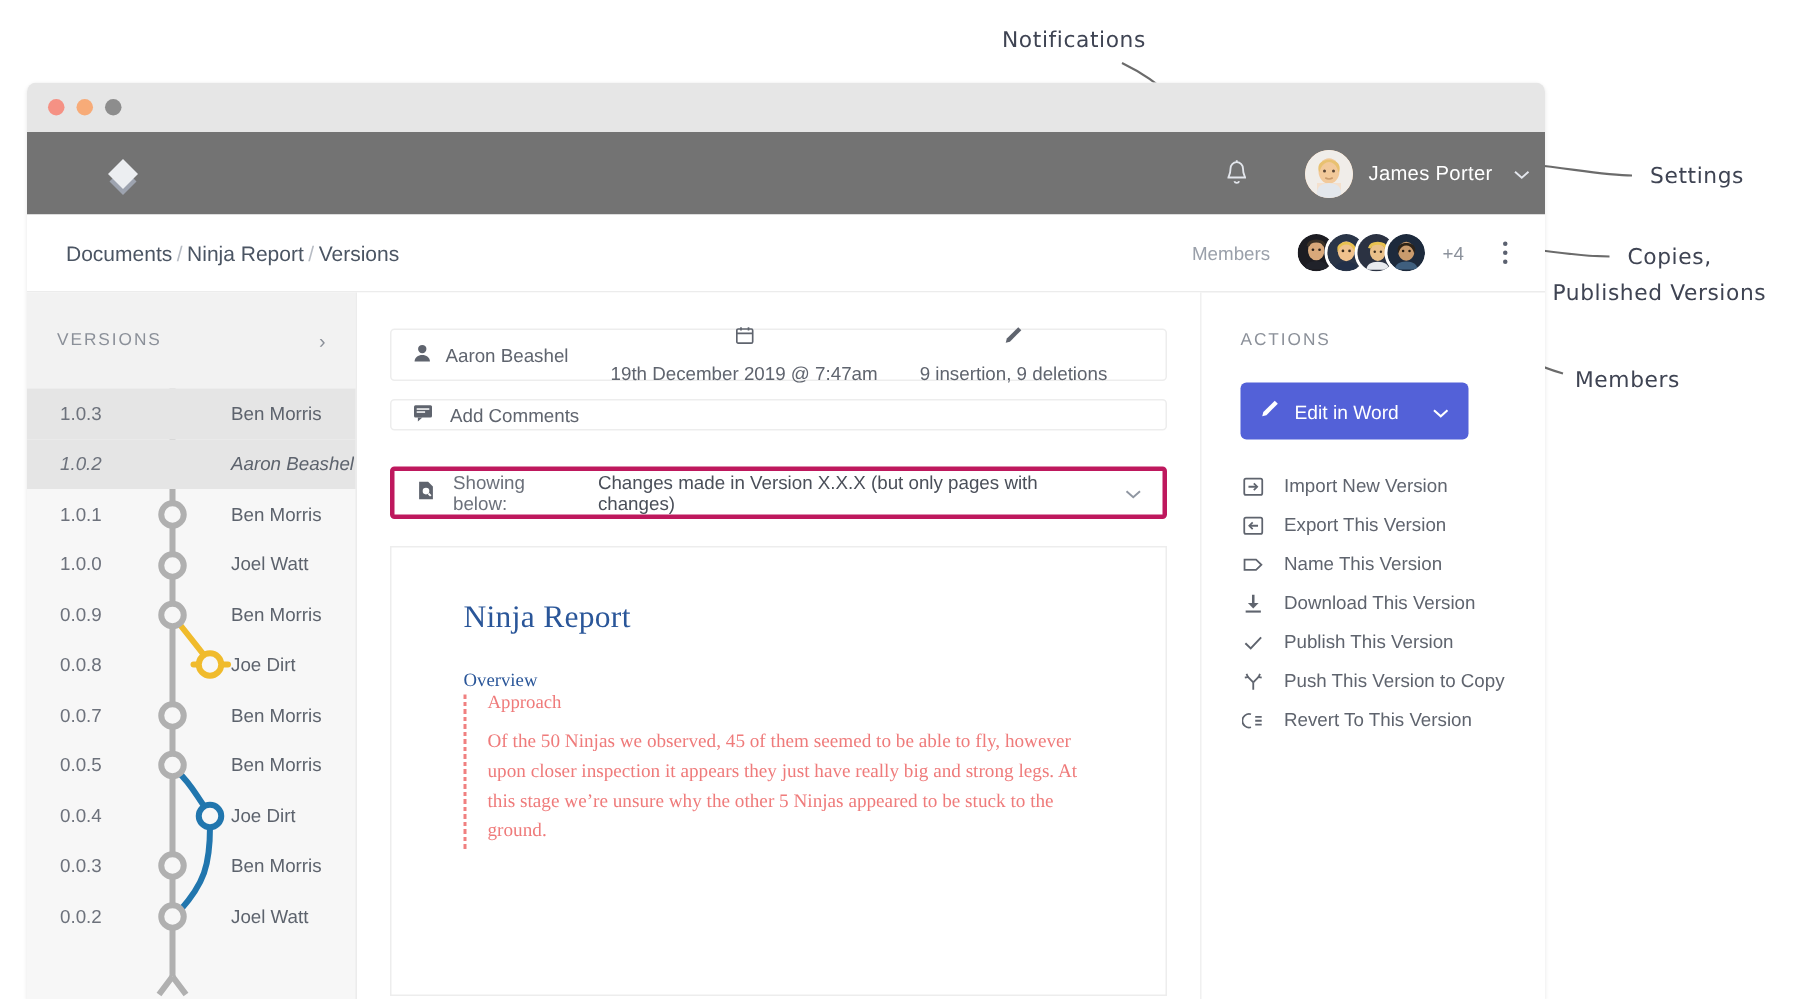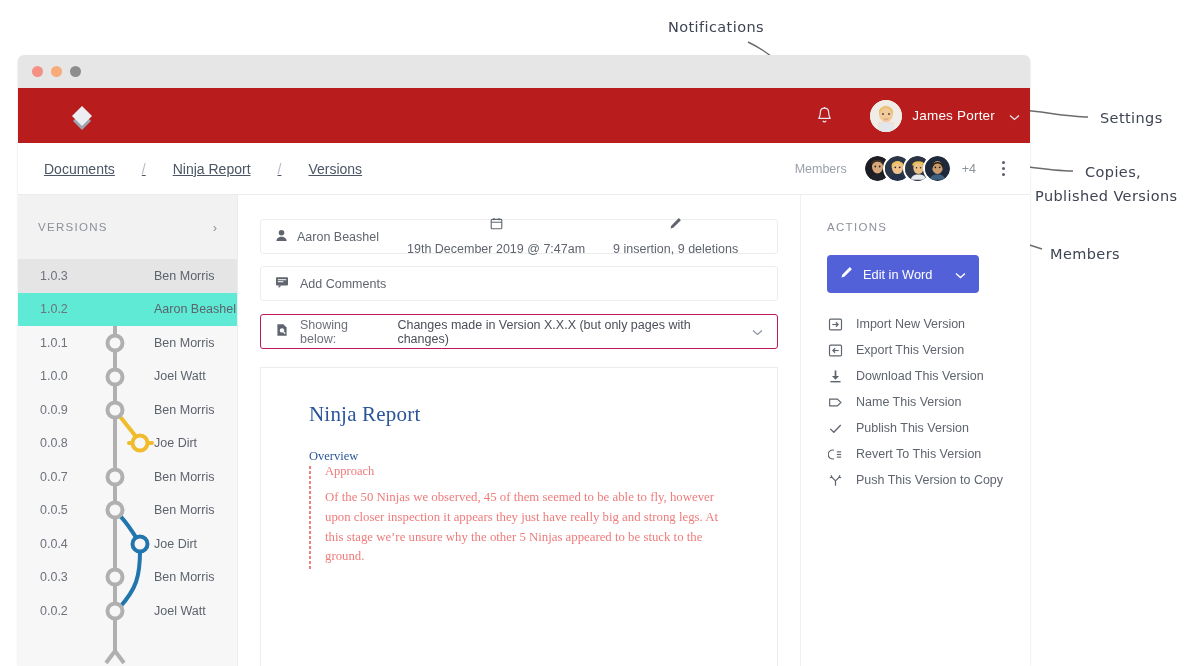--- a/index.html
+++ b/index.html
@@ -24,21 +24,21 @@
     height: 33px; background: #e6e6e6;
     display: flex; align-items: center; padding-left: 14px; gap: 8px;
   }
   .dot { width: 11px; height: 11px; border-radius: 50%; }
   .dot.red { background: #f59184; }
   .dot.yellow { background: #f7ab78; }
   .dot.grey { background: #8d8d8d; }
 
   
   .navbar {
-    height: 55px; background: #b91c1c;
+    height: 55px; background: #737373;
     display: flex; align-items: center; position: relative;
   }
   .logo {
     position: absolute; left: 40px; top: 0; height: 55px;
     width: 48px; display: flex; align-items: center; justify-content: center;
   }
   .nav-right {
     position: absolute; right: 10px; top: 0; height: 55px;
     display: flex; align-items: center; gap: 0;
   }
@@ -49,22 +49,22 @@
     background: #e8c7a9; position: relative; overflow: hidden; flex: none;
   }
   .user-name { color: #ffffff; font-size: 13.5px; letter-spacing: .2px; }
   .caret { margin-left: 4px; }
 
   
   .crumbbar {
     height: 52px; background: #ffffff; position: relative;
     display: flex; align-items: center; border-bottom: 1px solid #ececec;
   }
-  .crumbs { margin-left: 26px; display: flex; align-items: center; gap: 27px;
-            font-size: 14px; color: #4b5563; text-decoration: underline; }
+  .crumbs { margin-left: 26px; display: flex; align-items: center; gap: 3px;
+            font-size: 14px; color: #4b5563; }
   .crumb { cursor: pointer; }
   .crumb.sep { color: #b7bcc4; cursor: default; }
   .crumb-right { position: absolute; right: 18px; display: flex; align-items: center; gap: 0; }
   .members-label { font-size: 12.5px; color: #9aa0aa; margin-right: 16px; }
   .av-stack { display: flex; align-items: center; }
   .av {
     width: 29px; height: 29px; border-radius: 50%;
     border: 2px solid #fff; margin-left: -9px; flex: none; overflow: hidden;
   }
   .av:first-child { margin-left: 0; }
@@ -78,42 +78,42 @@
   
   .sidebar { width: 220px; background: #f7f7f7; border-right: 1px solid #ececec; position: relative; }
   .sb-head {
     height: 64px; display: flex; align-items: center; padding: 0 20px;
     justify-content: space-between; background: #f2f2f2;
   }
   .sb-title { font-size: 11.5px; letter-spacing: 1.3px; color: #8b9099; }
   .sb-chev { color: #8b9099; font-size: 13px; }
   .vrow { height: 33.5px; display: flex; align-items: center; position: relative; }
   .vrow.white { background: #e5e5e5; }
-  .vrow.sel { background: #5eead4; }
+  .vrow.sel { background: #e5e5e5; font-style: italic; }
   .vnum { width: 66px; padding-left: 22px; font-size: 12.5px; color: #6d727c; }
   .vgraph { width: 60px; position: relative; height: 100%; }
   .vname { font-size: 12.5px; color: #5d636d; padding-left: 10px; white-space: nowrap;
            overflow: hidden; text-overflow: clip; max-width: 92px; }
   .rail-svg { position: absolute; left: 0; top: 0; pointer-events: none; }
 
   
   .main { flex: 1; background: #ffffff; padding: 24px 22px 0 22px; position: relative; }
   .infobar {
     height: 35px; border: 1px solid #ededed; border-radius: 3px;
     display: flex; align-items: center; padding: 0 14px; gap: 0; font-size: 12.5px; color: #5f646e;
   }
   .ib-item { display: flex; align-items: center; gap: 9px; }
   .ib-item + .ib-item { margin-left: 28px; flex-direction: column; }
   .commentbar {
-    margin-top: 12px; height: 35px; border: 1px solid #ededed; border-radius: 3px;
+    margin-top: 12px; height: 21px; border: 1px solid #ededed; border-radius: 3px;
     display: flex; align-items: center; padding: 0 14px; gap: 11px; font-size: 12.5px; color: #5f646e;
     cursor: pointer;
   }
   .showbar {
-    margin-top: 13px; height: 35px; border: 1px solid #be185d; border-radius: 3px;
+    margin-top: 24px; height: 35px; border: 3px solid #be185d; border-radius: 3px;
     display: flex; align-items: center; padding: 0 14px; gap: 11px; font-size: 12.5px; color: #5f646e;
   }
   .showbar .lbl { color: #6c717b; }
   .showbar .val { color: #4a4f59; margin-left: 4px; }
   .showbar .sel-caret { margin-left: 16px; color: #9097a2; cursor: pointer; }
 
   .doc {
     margin-top: 18px; border: 1px solid #ededed; border-top: 1px solid #ededed;
     height: 300px; background: #fff; padding: 34px 48px 0 48px; overflow: hidden;
   }
@@ -502,70 +502,70 @@
                 <rect x="1.6" y="2.2" width="12.8" height="11.6" rx="1.2"></rect>
                 <line x1="5.6" y1="8" x2="11.4" y2="8"></line>
                 <path d="M7.6 5.6 5.2 8 7.6 10.4"></path>
               </svg>
             </span>
             <span>Export This Version</span>
           </div>
 
           <div class="ac-item">
             <span class="ac-ico">
+              <svg width="15" height="15" viewBox="0 0 16 16" fill="none" stroke="#5f646e" stroke-width="1.25">
+                <path d="M1.8 4.4h8.2l3.8 3.6-3.8 3.6H1.8z"></path>
+              </svg>
+            </span>
+            <span>Name This Version</span>
+          </div>
+
+          <div class="ac-item">
+            <span class="ac-ico">
               <svg width="15" height="15" viewBox="0 0 16 16" fill="#5f646e">
                 <rect x="7.1" y="1.6" width="1.8" height="7.2"></rect>
                 <path d="M4.2 7.4 8 11.4 11.8 7.4z"></path>
                 <rect x="2.6" y="12.8" width="10.8" height="1.5"></rect>
               </svg>
             </span>
             <span>Download This Version</span>
           </div>
 
           <div class="ac-item">
             <span class="ac-ico">
-              <svg width="15" height="15" viewBox="0 0 16 16" fill="none" stroke="#5f646e" stroke-width="1.25">
-                <path d="M1.8 4.4h8.2l3.8 3.6-3.8 3.6H1.8z"></path>
-              </svg>
-            </span>
-            <span>Name This Version</span>
-          </div>
-
-          <div class="ac-item">
-            <span class="ac-ico">
               <svg width="15" height="15" viewBox="0 0 16 16" fill="none" stroke="#5f646e" stroke-width="1.4">
                 <path d="M2.4 8.4 6.2 12 13.6 4.2"></path>
               </svg>
             </span>
             <span>Publish This Version</span>
-          </div>
-
-          <div class="ac-item">
-            <span class="ac-ico">
-              <svg width="15" height="15" viewBox="0 0 16 16" fill="none" stroke="#5f646e" stroke-width="1.25">
-                <path d="M6.4 3.4A4.8 4.8 0 1 0 6.4 12.6"></path>
-                <line x1="9.4" y1="5.2" x2="14" y2="5.2"></line>
-                <line x1="9.4" y1="8" x2="14" y2="8"></line>
-                <line x1="9.4" y1="10.8" x2="14" y2="10.8"></line>
-              </svg>
-            </span>
-            <span>Revert To This Version</span>
           </div>
 
           <div class="ac-item">
             <span class="ac-ico">
               <svg width="15" height="15" viewBox="0 0 16 16" fill="none" stroke="#5f646e" stroke-width="1.3">
                 <path d="M8 13.6V8.4"></path>
                 <path d="M8 8.4 4 4.4"></path>
                 <path d="M8 8.4 12 4.4"></path>
                 <path d="M3.2 2.4 4.2 4.6 2 5"></path>
                 <path d="M12.8 2.4 11.8 4.6 14 5"></path>
               </svg>
             </span>
             <span>Push This Version to Copy</span>
           </div>
 
+          <div class="ac-item">
+            <span class="ac-ico">
+              <svg width="15" height="15" viewBox="0 0 16 16" fill="none" stroke="#5f646e" stroke-width="1.25">
+                <path d="M6.4 3.4A4.8 4.8 0 1 0 6.4 12.6"></path>
+                <line x1="9.4" y1="5.2" x2="14" y2="5.2"></line>
+                <line x1="9.4" y1="8" x2="14" y2="8"></line>
+                <line x1="9.4" y1="10.8" x2="14" y2="10.8"></line>
+              </svg>
+            </span>
+            <span>Revert To This Version</span>
+          </div>
+
         </div>
       </div>
 
     </div>
   </div>
 </div>
 
 </body></html>

